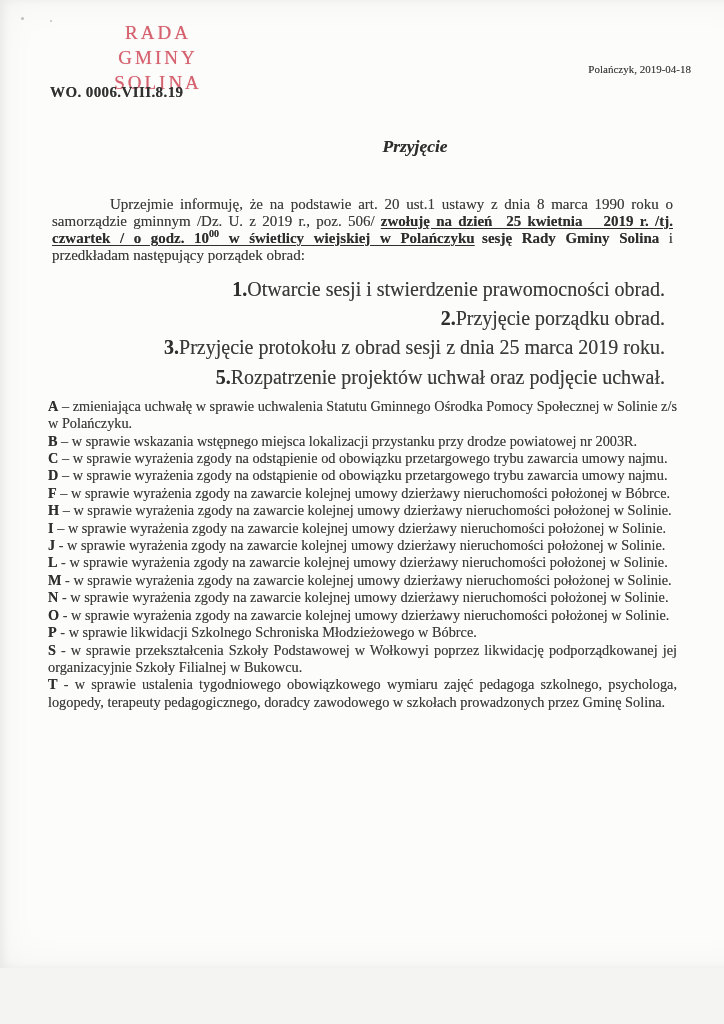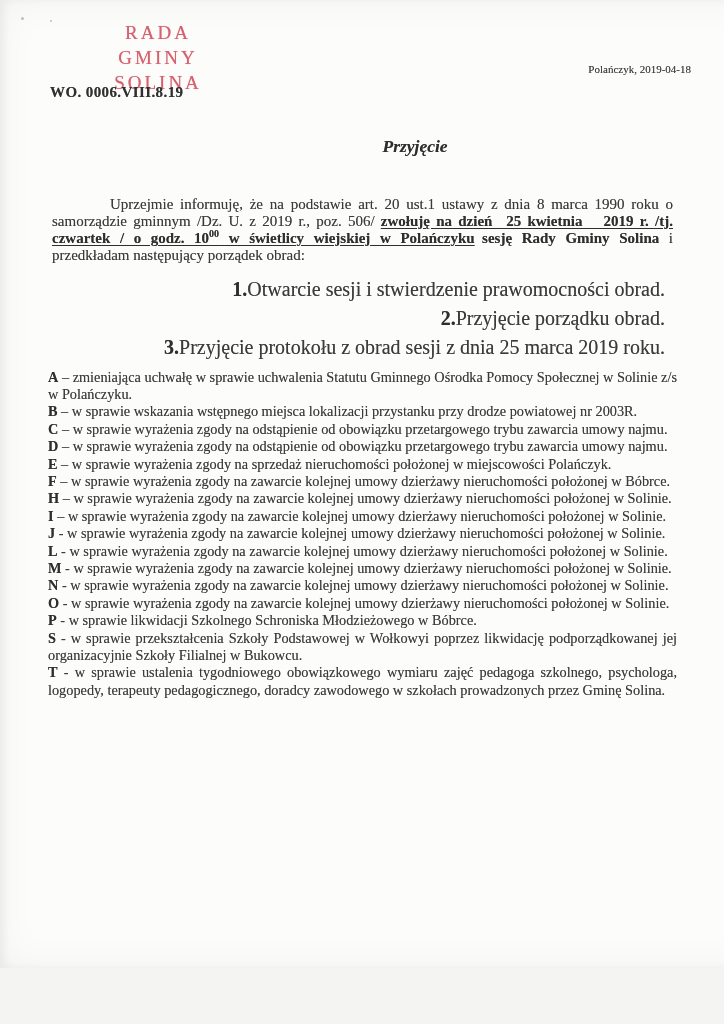--- a/index.html
+++ b/index.html
@@ -101,28 +101,28 @@
 
   <h1 class="doc-title">Przyjęcie</h1>
 
   <div class="content">
     <p class="intro"><span>Uprzejmie informuję, że na podstawie art. 20 ust.1 ustawy z dnia 8 marca 1990 roku o samorządzie gminnym /Dz. U. z 2019 r., poz. 506/ </span><span class="bu"><span>zwołuję na dzień  25 kwietnia   2019 r. /tj. czwartek / o godz. 10</span><sup>00</sup><span> w świetlicy wiejskiej w Polańczyku</span></span><span class="b"> sesję Rady Gminy Solina </span><span>i przedkładam następujący porządek obrad:</span></p>
 
     <div class="numbered">
         <p class="n-item"><b class="num">1.</b><span>Otwarcie sesji i stwierdzenie prawomocności obrad.</span></p>
         <p class="n-item"><b class="num">2.</b><span>Przyjęcie porządku obrad.</span></p>
         <p class="n-item"><b class="num">3.</b><span>Przyjęcie protokołu z obrad sesji z dnia 25 marca 2019 roku.</span></p>
+        <p class="n-item"><b class="num">5.</b><span>Rozpatrzenie projektów uchwał oraz podjęcie uchwał.</span></p>
       </div>
 
     <div class="lettered">
         <p class="l-item"><b>A</b> – zmieniająca uchwałę w sprawie uchwalenia Statutu Gminnego Ośrodka Pomocy Społecznej w Solinie z/s w Polańczyku.</p>
         <p class="l-item"><b>B</b> – w sprawie wskazania wstępnego miejsca lokalizacji przystanku przy drodze powiatowej nr 2003R.</p>
         <p class="l-item"><b>C</b> – w sprawie wyrażenia zgody na odstąpienie od obowiązku przetargowego trybu zawarcia umowy najmu.</p>
         <p class="l-item"><b>D</b> – w sprawie wyrażenia zgody na odstąpienie od obowiązku przetargowego trybu zawarcia umowy najmu.</p>
-        <p class="l-item"><b>E</b> – w sprawie wyrażenia zgody na sprzedaż nieruchomości położonej w miejscowości Polańczyk.</p>
         <p class="l-item"><b>F</b> – w sprawie wyrażenia zgody na zawarcie kolejnej umowy dzierżawy nieruchomości położonej w Bóbrce.</p>
         <p class="l-item"><b>H</b> – w sprawie wyrażenia zgody na zawarcie kolejnej umowy dzierżawy nieruchomości położonej w Solinie.</p>
         <p class="l-item"><b>I</b> – w sprawie wyrażenia zgody na zawarcie kolejnej umowy dzierżawy nieruchomości położonej w Solinie.</p>
         <p class="l-item"><b>J</b> - w sprawie wyrażenia zgody na zawarcie kolejnej umowy dzierżawy nieruchomości położonej w Solinie.</p>
         <p class="l-item"><b>L</b> - w sprawie wyrażenia zgody na zawarcie kolejnej umowy dzierżawy nieruchomości położonej w Solinie.</p>
         <p class="l-item"><b>M</b> - w sprawie wyrażenia zgody na zawarcie kolejnej umowy dzierżawy nieruchomości położonej w Solinie.</p>
         <p class="l-item"><b>N</b> - w sprawie wyrażenia zgody na zawarcie kolejnej umowy dzierżawy nieruchomości położonej w Solinie.</p>
         <p class="l-item"><b>O</b> - w sprawie wyrażenia zgody na zawarcie kolejnej umowy dzierżawy nieruchomości położonej w Solinie.</p>
         <p class="l-item"><b>P</b> - w sprawie likwidacji Szkolnego Schroniska Młodzieżowego w Bóbrce.</p>
         <p class="l-item"><b>S</b> - w sprawie przekształcenia Szkoły Podstawowej w Wołkowyi poprzez likwidację podporządkowanej jej organizacyjnie Szkoły Filialnej w Bukowcu.</p>

